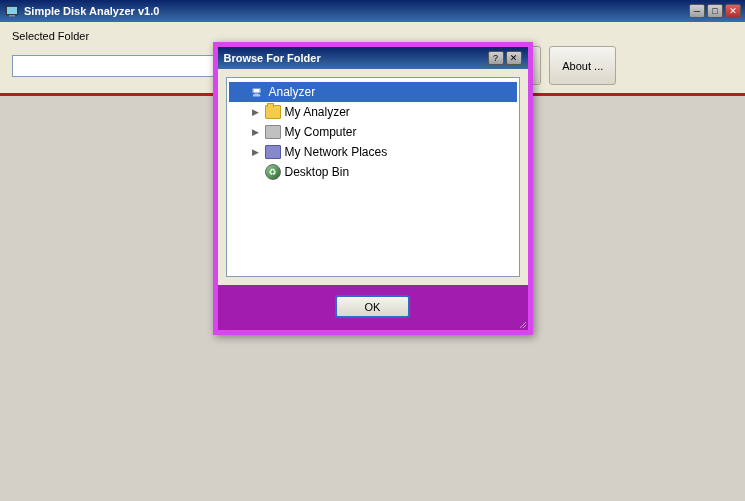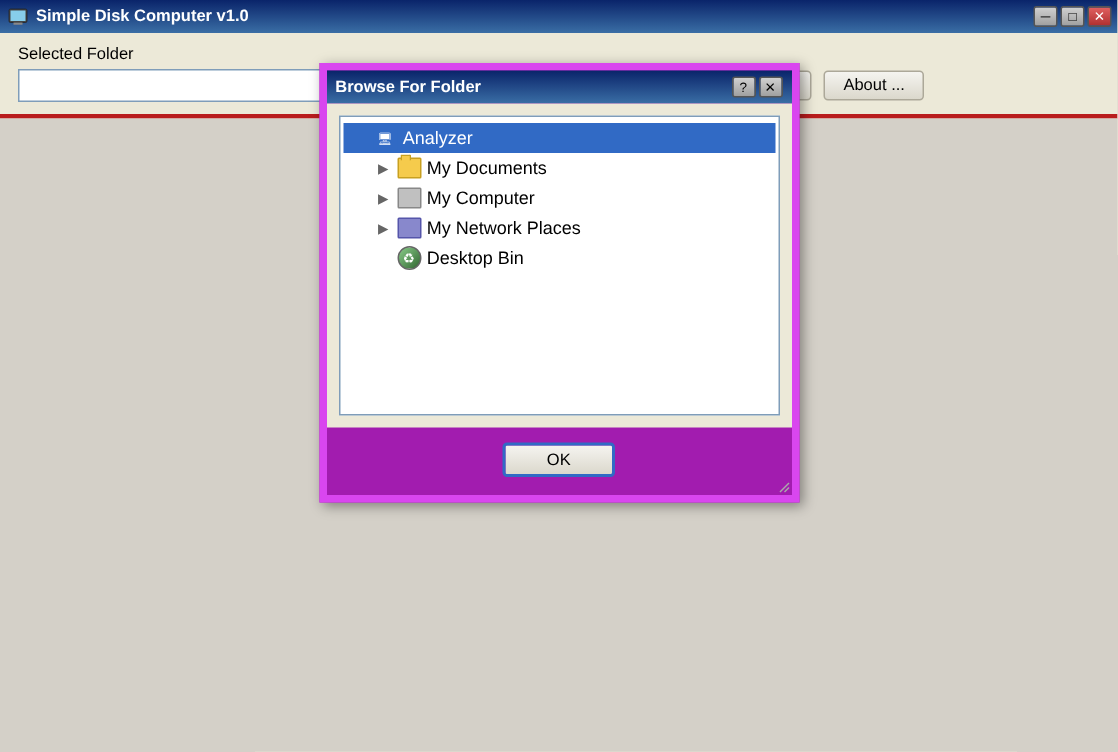--- a/index.html
+++ b/index.html
@@ -79,21 +79,21 @@
     .folder-input {
       flex: 1;
       max-width: 350px;
       height: 22px;
       background: white;
       border: 1px solid #7F9DB9;
       padding: 0 4px;
       font-size: 11px;
     }
     .xp-button {
-      height: 20px;
+      height: 39px;
       padding: 0 12px;
       background: linear-gradient(to bottom, #f5f4f0 0%, #dbd8cc 100%);
       border: 1px solid #ACA899;
       border-radius: 3px;
       font-size: 11px;
       cursor: pointer;
       color: #000;
       white-space: nowrap;
       text-align: center;
     }
@@ -302,21 +302,21 @@
 <body>
 
 <div class="title-bar">
   <div class="title-bar-icon">
     <svg width="14" height="14" viewBox="0 0 14 14">
       <rect x="1" y="2" width="12" height="9" rx="1" fill="#444" stroke="#222" stroke-width="0.5"></rect>
       <rect x="2" y="3" width="10" height="7" fill="#87CEEB"></rect>
       <rect x="4" y="11" width="6" height="1.5" fill="#888"></rect>
     </svg>
   </div>
-  <span class="title-bar-text">Simple Disk Computer v1.0</span>
+  <span class="title-bar-text">Simple Disk Analyzer v1.0</span>
   <div class="title-bar-buttons">
     <div class="tb-btn">─</div>
     <div class="tb-btn">□</div>
     <div class="tb-btn" style="background: linear-gradient(to bottom, #e06060, #b03030); color: white;">✕</div>
   </div>
 </div>
 
 <div class="main-window">
 
   <div class="toolbar">
@@ -352,21 +352,21 @@
                 <div class="icon-desktop">🖥</div>
               </div>
               <span class="tree-label">Analyzer</span>
             </div>
 
             <div class="tree-item tree-child">
               <div class="tree-expand">▶</div>
               <div class="tree-icon">
                 <div class="icon-folder"></div>
               </div>
-              <span class="tree-label">My Documents</span>
+              <span class="tree-label">My Analyzer</span>
             </div>
 
             <div class="tree-item tree-child">
               <div class="tree-expand">▶</div>
               <div class="tree-icon">
                 <div class="icon-computer"></div>
               </div>
               <span class="tree-label">My Computer</span>
             </div>
 

